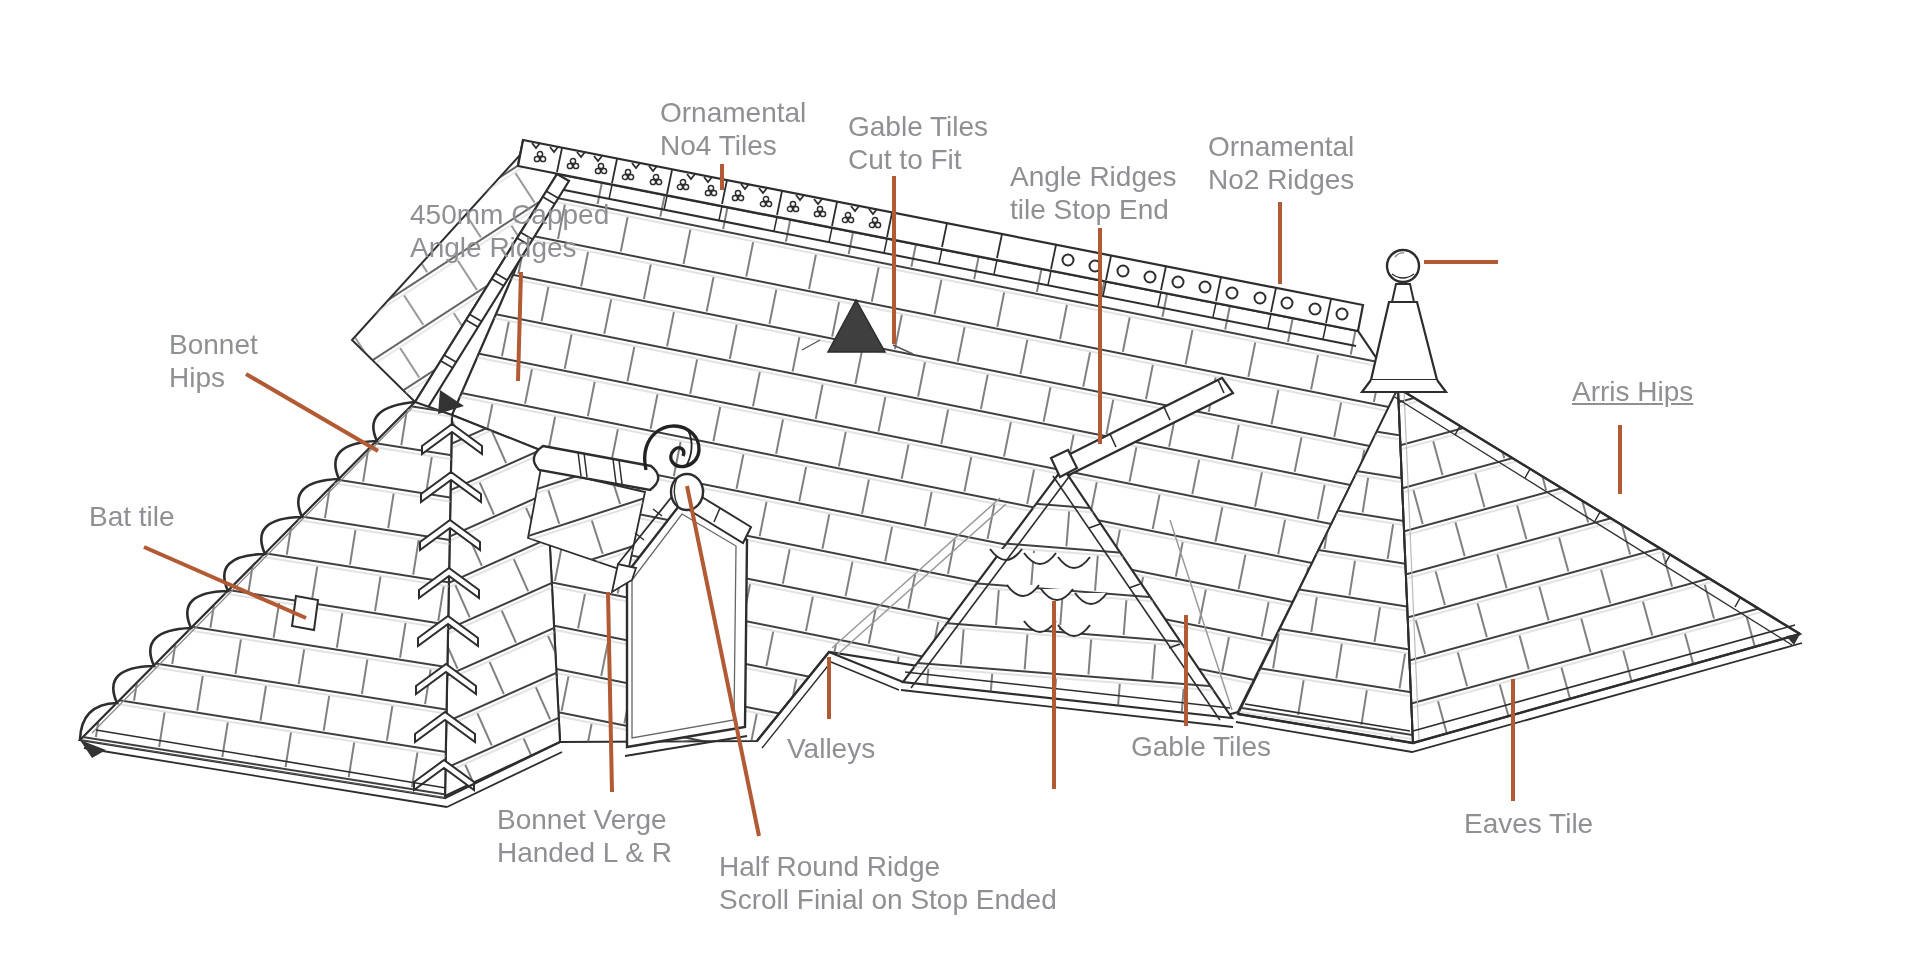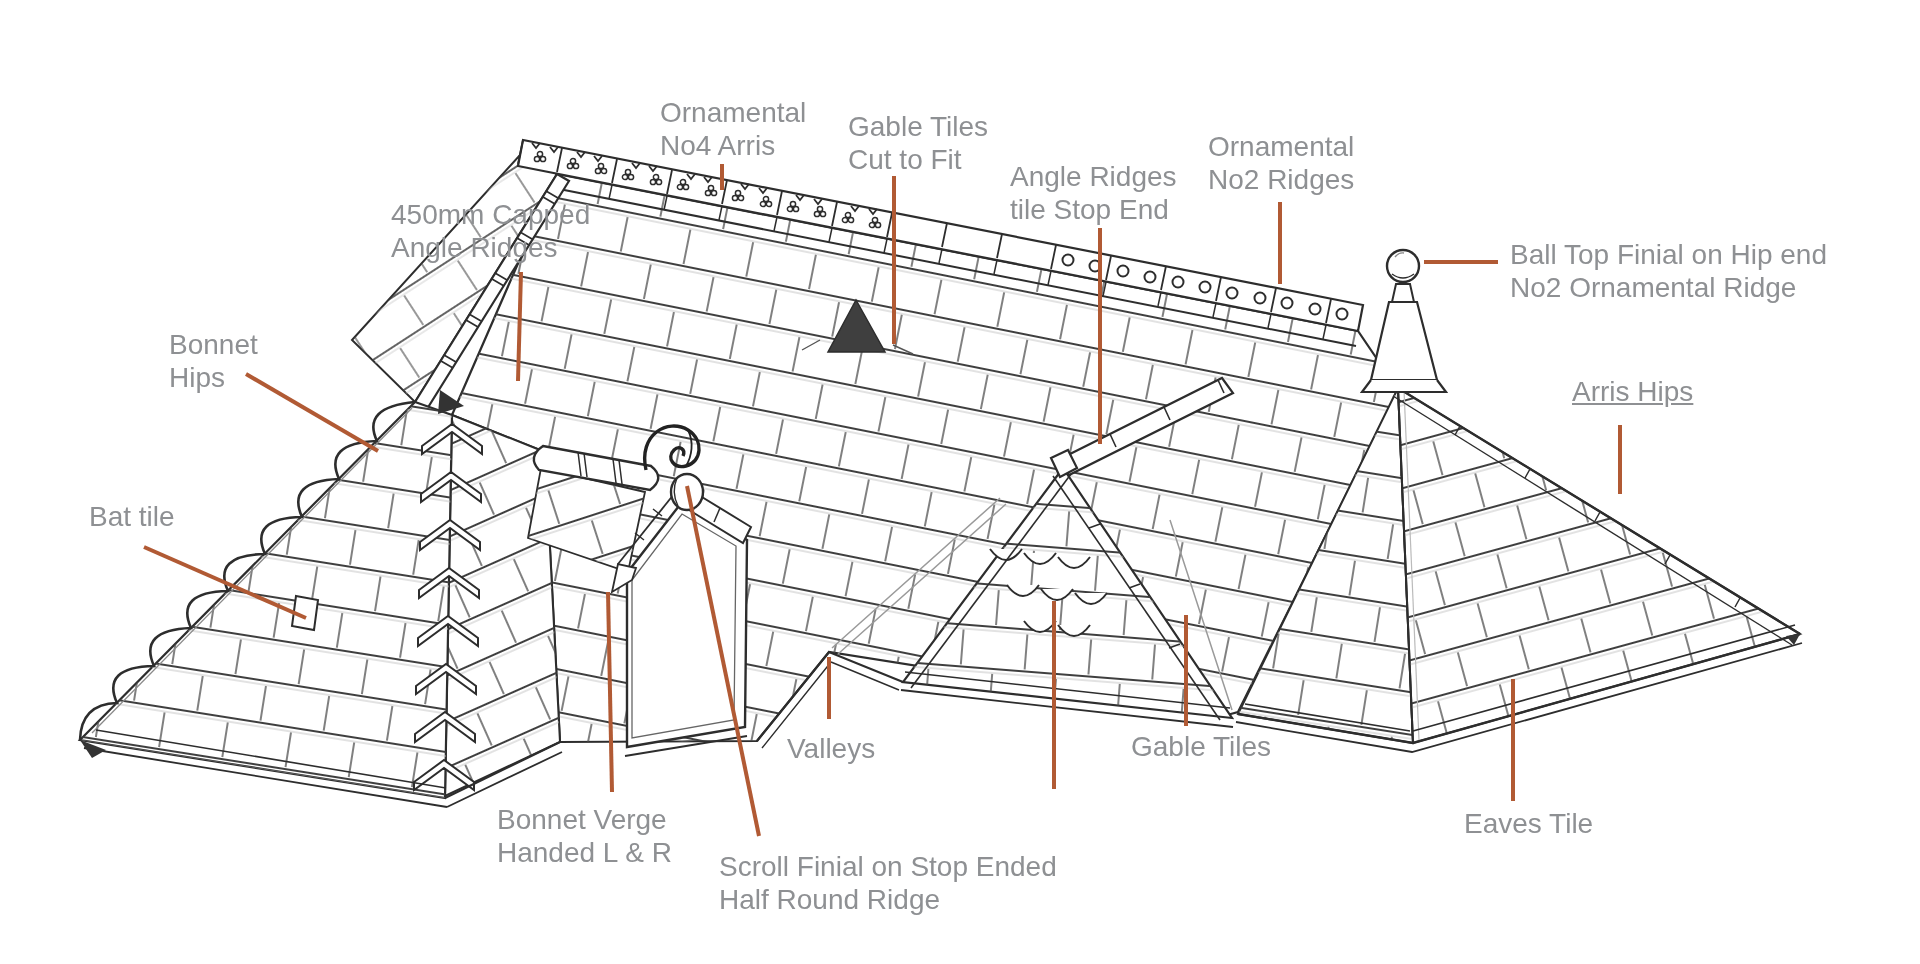--- a/index.html
+++ b/index.html
@@ -235,39 +235,35 @@
       <line x1="1186" y1="615" x2="1186" y2="726" stroke="#b15a34" stroke-width="4"></line>
       <line x1="1054" y1="601" x2="1054" y2="789" stroke="#b15a34" stroke-width="4"></line>
       <line x1="608" y1="592" x2="612" y2="792" stroke="#b15a34" stroke-width="4"></line>
       <line x1="687" y1="486" x2="759" y2="836" stroke="#b15a34" stroke-width="4"></line>
       <line x1="1513" y1="679" x2="1513" y2="801" stroke="#b15a34" stroke-width="4"></line>
     </svg>
 
 <div id="labels-layer">
       <div class="label" style="left: 660px; top: 96px;">
         <span>Ornamental</span>
-        <span>No4 Arris</span>
+        <span>No4 Tiles</span>
       </div>
       <div class="label" style="left: 848px; top: 110px;">
         <span>Gable Tiles</span>
         <span>Cut to Fit</span>
       </div>
       <div class="label" style="left: 1010px; top: 160px;">
         <span>Angle Ridges</span>
         <span>tile Stop End</span>
       </div>
       <div class="label" style="left: 1208px; top: 130px;">
         <span>Ornamental</span>
         <span>No2 Ridges</span>
       </div>
-      <div class="label" style="left: 1510px; top: 238px;">
-        <span>Ball Top Finial on Hip end</span>
-        <span>No2 Ornamental Ridge</span>
-      </div>
-      <div class="label" style="left: 391px; top: 198px;">
+      <div class="label" style="left: 410px; top: 198px;">
         <span>450mm Capped</span>
         <span>Angle Ridges</span>
       </div>
       <div class="label" style="left: 169px; top: 328px;">
         <span>Bonnet</span>
         <span>Hips</span>
       </div>
       <div class="label" style="left: 89px; top: 500px;">
         <span>Bat tile</span>
       </div>
@@ -278,21 +274,21 @@
         <span>Valleys</span>
       </div>
       <div class="label" style="left: 1131px; top: 730px;">
         <span>Gable Tiles</span>
       </div>
       <div class="label" style="left: 497px; top: 803px;">
         <span>Bonnet Verge</span>
         <span>Handed L &amp; R</span>
       </div>
       <div class="label" style="left: 719px; top: 850px;">
+        <span>Half Round Ridge</span>
         <span>Scroll Finial on Stop Ended</span>
-        <span>Half Round Ridge</span>
       </div>
       <div class="label" style="left: 1464px; top: 807px;">
         <span>Eaves Tile</span>
       </div>
     </div>
 
 </div>
 
 </body></html>

